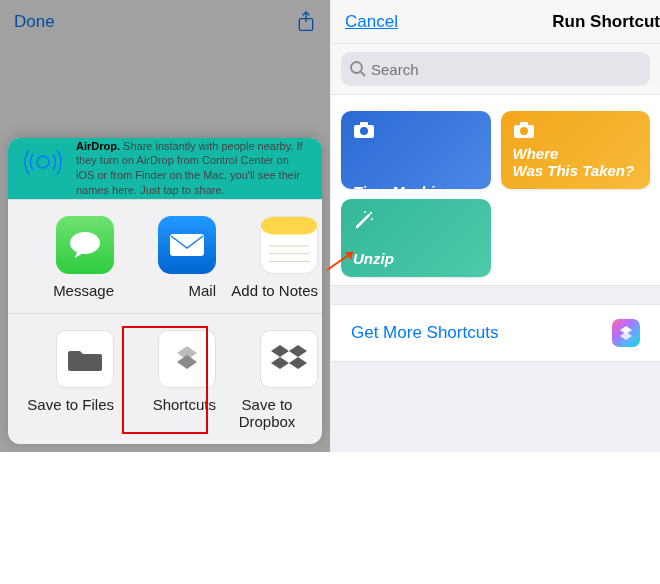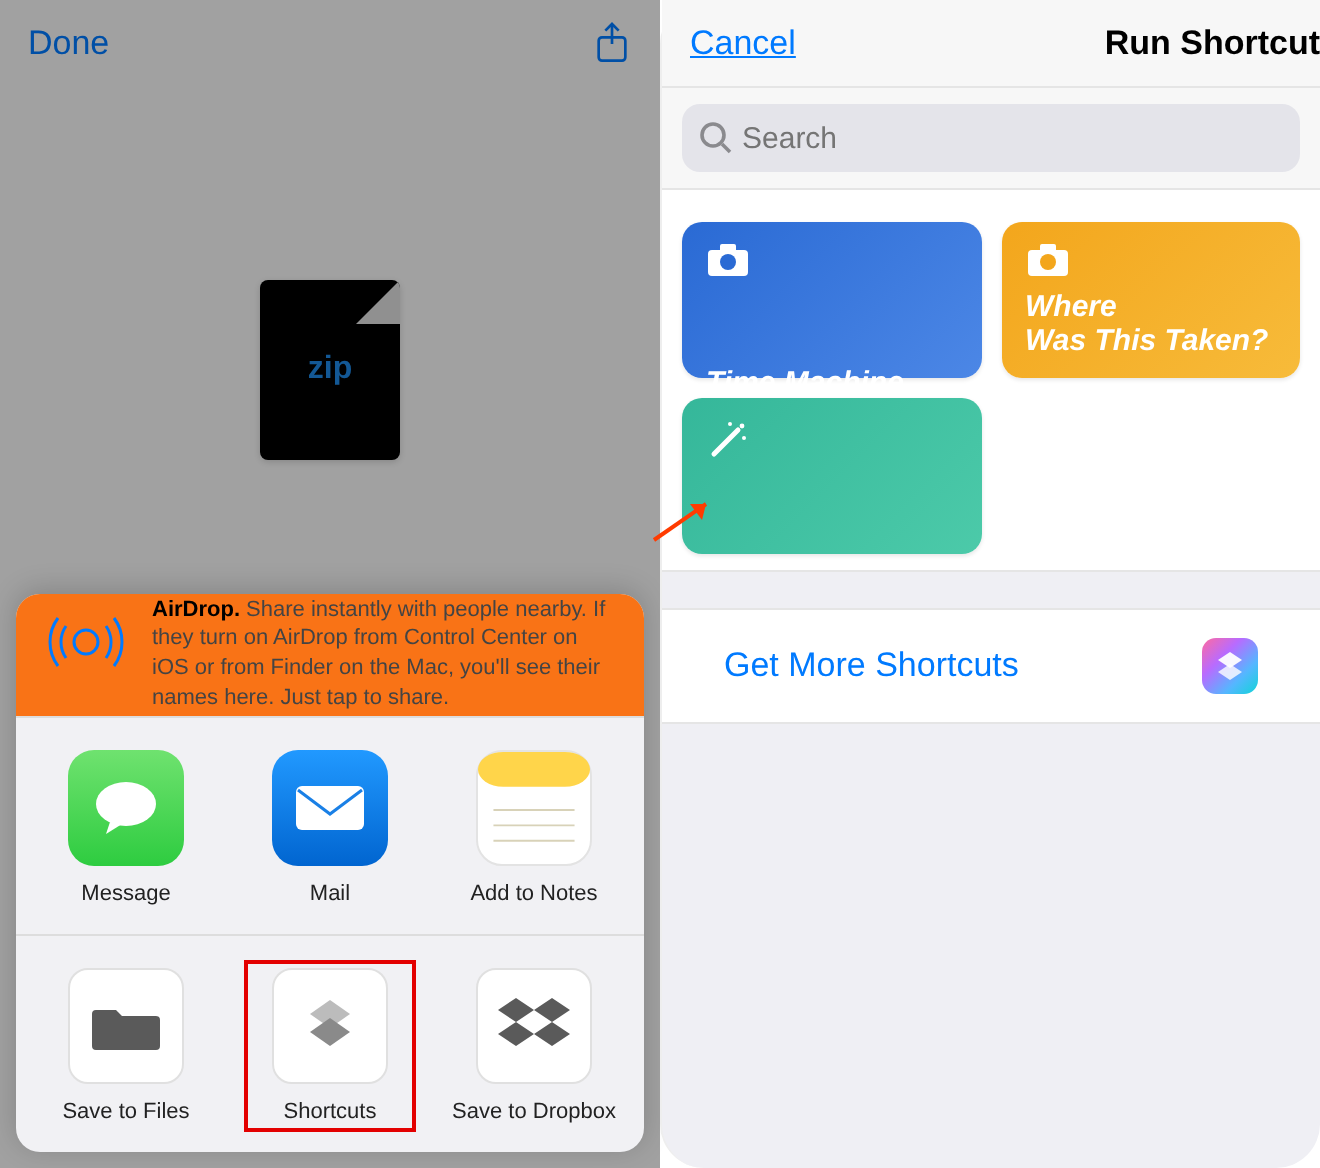--- a/index.html
+++ b/index.html
@@ -1,42 +1,42 @@
 <!DOCTYPE html>
 <html><head>
 <meta charset="utf-8">
 <style>
   * { box-sizing: border-box; margin: 0; padding: 0; font-family: -apple-system, "Helvetica Neue", Helvetica, Arial, sans-serif; }
   body { width: 660px; height: 584px; background: #fff; display: flex; overflow: hidden; }
-  .phone { position: relative; height: 584px; border-radius: 22px; }
+  .phone { position: relative; height: 452px; }
   .phone-left { width: 330px; background: #fff; }
   .phone-right { width: 330px; background: #efeff4; border-left: 1px solid #eee; }
 
   
   .left-bg { position: absolute; inset: 0; background: #f7f7f7; }
   .left-navbar { height: 44px; display: flex; align-items: center; justify-content: space-between; padding: 0 14px; background: #f7f7f7; }
   .left-done { color: #007aff; font-size: 17px; }
   .left-title { font-weight: 600; font-size: 17px; position: absolute; left: 0; right: 0; text-align: center; pointer-events: none; }
   .left-share-icon { color: #007aff; width: 20px; height: 24px; }
   .left-fileicon-wrap { position: absolute; top: 140px; left: 0; right: 0; display: flex; justify-content: center; }
   .left-fileicon { width: 70px; height: 90px; background: #000000; border-radius: 4px; box-shadow: 0 1px 3px rgba(0,0,0,.15); position: relative; display:flex; align-items:center; justify-content:center;text-decoration:underline; }
   .left-fileicon .fold { position:absolute; top:0; right:0; width:22px; height:22px; background: linear-gradient(135deg, transparent 49%, #ddd 51%); border-top-right-radius:4px;}
   .left-fileicon .ziplabel { color:#1e88e5; font-weight:600; font-size:16px; }
   .left-dimmer { position: absolute; inset: 0; background: rgba(0,0,0,0.35); }
 
   
   .sharesheet { position: absolute; left: 8px; right: 8px; bottom: 8px; border-radius: 12px; background: #f1f1f4; overflow: hidden; box-shadow: 0 -2px 14px rgba(0,0,0,.18); }
-  .airdrop-row { display:flex; align-items:flex-start; padding: 1px 12px; border-bottom: 1px solid #ddd; background:#f97316; }
+  .airdrop-row { display:flex; align-items:flex-start; padding: 1px 12px; border-bottom: 1px solid #ddd; background:#14b8a6; }
   .airdrop-icon { width: 46px; height:46px; flex:0 0 auto; margin-right:10px; display:flex; align-items:center; justify-content:center;}
   .airdrop-text { font-size: 11px; color:#444; line-height:1.35; }
   .airdrop-text b { color:#000; }
 
   .app-row { display:flex; padding: 16px 4px 14px; border-bottom: 1px solid #ddd; }
   .action-row { display:flex; padding: 16px 4px 14px; }
-  .cell { flex:1; display:flex; flex-direction:column; align-items:center; gap:8px; font-size:11px; color:#222; text-align:center; position:relative; }
+  .cell { flex:1; display:flex; flex-direction:column; align-items:flex-end; gap:8px; font-size:15px; color:#222; text-align:center; position:relative; }
   .app-icon { width:58px; height:58px; border-radius:13px; display:flex; align-items:center; justify-content:center; }
   .action-icon { width:58px; height:58px; border-radius:10px; background:#fff; border:1px solid #e0e0e0; display:flex; align-items:center; justify-content:center; }
   .highlight-box { position:absolute; top:-4px; left:8px; right:8px; bottom:-4px; border:2px solid #e30000; pointer-events:none; }
 
   
   .ic-message { background: linear-gradient(#6fe26f,#2ecc40); }
   .ic-mail    { background: linear-gradient(#2199ff,#0165d0); }
   .ic-notes   { background: linear-gradient(#fff,#fff); border:1px solid #e3e3e3; }
   .ic-snap    { background: #fffc00; }
 
@@ -49,21 +49,21 @@
   .r-search-icon { position:absolute; margin-left:8px; margin-top:8px; color:#8a8a8e;}
   .r-search-rel { position:relative; }
 
   .cards { padding: 16px 10px 8px; display:flex; flex-wrap:wrap; gap:10px; background:#fff; border-bottom:1px solid #e5e5e5;}
   .card { width: calc(50% - 5px); height: 78px; border-radius:10px; color:#fff; padding:10px 12px; display:flex; flex-direction:column; justify-content:space-between; font-size:15px; font-weight:600; box-shadow: 0 1px 2px rgba(0,0,0,.1); font-style: italic;}
   .card .card-ic { height:22px; }
   .card.blue  { background: linear-gradient(135deg,#2a6ad4,#4c87e6); gap: 44px; }
   .card.amber { background: linear-gradient(135deg,#f3a61c,#f7bb3a); }
   .card.teal  { background: linear-gradient(135deg,#35b79a,#4ccaa9); }
 
-  .getmore { background:#fff; margin-top:18px; padding:14px 31px; display:flex; align-items:center; justify-content:space-between; font-size:17px; color:#007aff; border-top:1px solid #e5e5e5; border-bottom:1px solid #e5e5e5;}
+  .getmore { background:#fff; margin-top:18px; padding:14px 20px; display:flex; align-items:center; justify-content:space-between; font-size:17px; color:#007aff; border-top:1px solid #e5e5e5; border-bottom:1px solid #e5e5e5;}
   .shortcuts-app-badge { width:28px; height:28px; border-radius:7px; background: linear-gradient(135deg,#ff6aa0 0%,#b86bff 35%,#54b7ff 70%,#10d4d8 100%); display:flex; align-items:center; justify-content:center;}
 
   
   .arrow { position:absolute; left:-8px; top:246px; pointer-events:none; }
 
   svg { display:block; }
 </style>
 </head>
 <body>
 
@@ -208,20 +208,21 @@
     </div>
     <div class="card teal">
       <div class="card-ic">
         <svg width="22" height="22" viewBox="0 0 22 22">
             <line x1="4" y1="18" x2="16" y2="6" stroke="#fff" stroke-width="2.5" stroke-linecap="round"></line>
             <circle cx="18" cy="4" r="1.2" fill="#fff"></circle>
             <circle cx="19" cy="10" r="1" fill="#fff"></circle>
             <circle cx="12" cy="3" r="1" fill="#fff"></circle>
           </svg>
       </div>
+      <span>Unzip</span>
     </div>
   </div>
 
   <div class="getmore">
     <span>Get More Shortcuts</span>
     <div class="shortcuts-app-badge">
       <svg width="18" height="18" viewBox="0 0 18 18">
           <path d="M9 2l6 4-6 4-6-4z" fill="#fff" opacity=".95"></path>
           <path d="M9 8l6 4-6 4-6-4z" fill="#fff" opacity=".8"></path>
         </svg>

